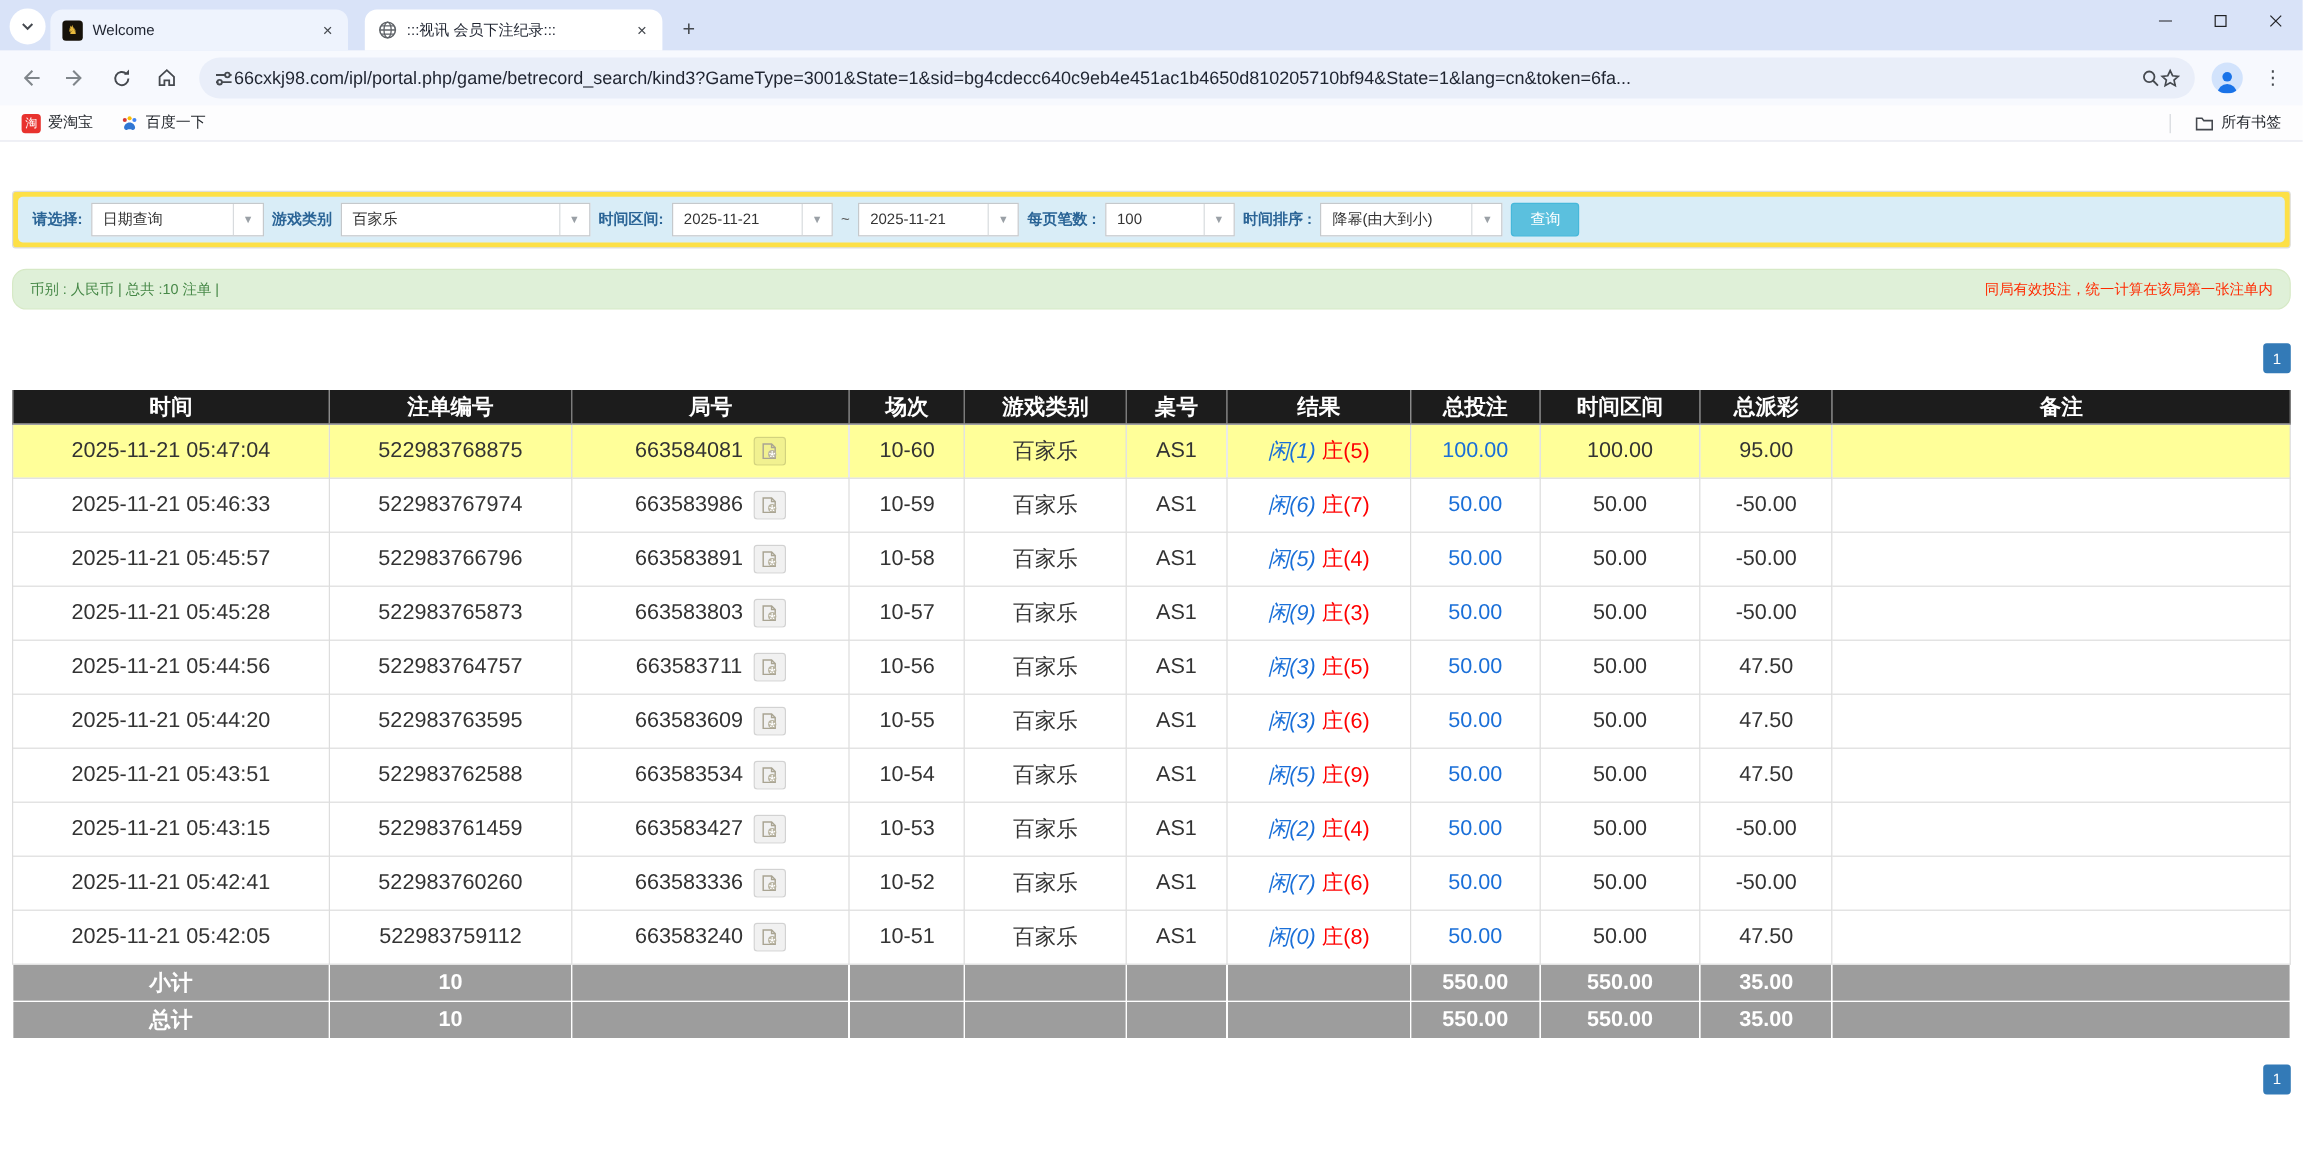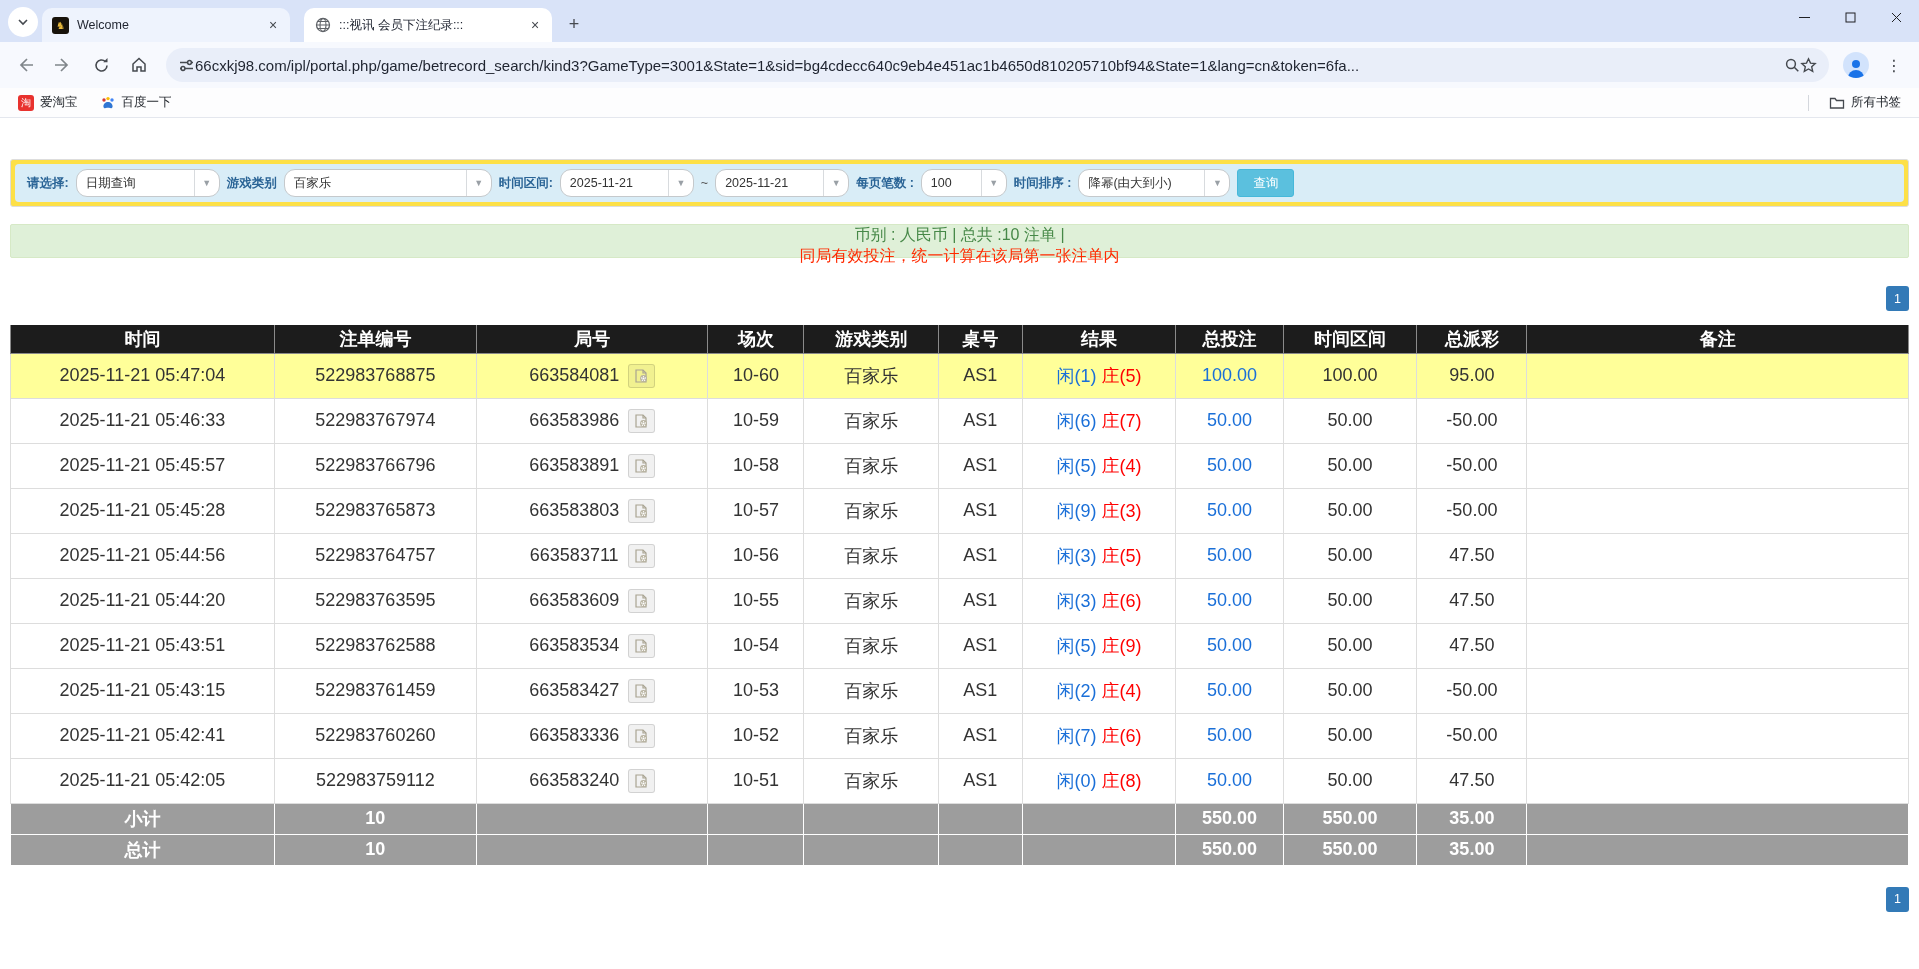--- a/index.html
+++ b/index.html
@@ -44,40 +44,40 @@
   .bm-ic{width:16px;height:16px;border-radius:3px;display:flex;align-items:center;justify-content:center;flex:0 0 auto;}
   .ic-taobao{background:#e8322e;color:#fff;font-size:10px;}
   .bm-spacer{flex:1;}
   .bm-divider{width:1px;height:16px;background:#d4d7dd;margin:0 6px;}
   
   .content{padding:26px 10px 0;}
   .page-title{font-size:17px;font-weight:400;color:#222;margin:0 0 0 2px;}
   .panel{margin-top:15px;border:1px solid #ddd;border-radius:3px;padding:4px;background:#fde047;}
   .filterbar{background:#d9edf7;border-radius:4px;height:38px;display:flex;align-items:center;padding:0 12px;gap:7px;font-size:12.5px;}
   .flabel{color:var(--label-blue);font-weight:bold;white-space:nowrap;}
-  .dd{display:flex;height:28px;border:1px solid #c5c9cc;border-radius:11px;background:#fff;cursor:pointer;}
+  .dd{display:flex;height:28px;border:1px solid #c5c9cc;border-radius:0;background:#fff;cursor:pointer;}
   .dd-val{display:flex;align-items:center;padding:0 9px;color:#333;white-space:nowrap;}
   .dd-arrow{width:25px;border-left:1px solid #d8dbde;display:flex;align-items:center;justify-content:center;color:#9aa0a6;font-size:9px;}
   .btn-query{height:28px;padding:0 15px;background:var(--btn-cyan);border:1px solid #46b8da;border-radius:3px;
     color:#fff;font-size:12.5px;display:flex;align-items:center;cursor:pointer;}
-  .summarybar{margin-top:17px;height:34px;background:var(--green-bg);border:1px solid #d6e9c6;border-radius:2px;
-    display:flex;align-items:center;justify-content:space-between;padding:0 14px;font-size:16px;flex-direction:column;}
+  .summarybar{margin-top:17px;height:34px;background:var(--green-bg);border:1px solid #d6e9c6;border-radius:12px;
+    display:flex;align-items:center;justify-content:space-between;padding:0 14px;font-size:12px;}
   .summary-left{color:var(--green-text);}
   .summary-right{color:var(--alert-red);}
   .pagrow{margin-top:28px;height:26px;display:flex;justify-content:flex-end;}
   .pagbtn{min-width:23px;height:25px;background:var(--pag-blue);border-radius:3px;color:#fff;font-size:12.5px;
     display:flex;align-items:center;justify-content:center;cursor:pointer;}
   table.bets{width:100%;border-collapse:collapse;margin-top:13px;font-size:18px;table-layout:fixed;}
   table.bets th{background:var(--header-bg);color:#fff;font-weight:bold;height:28px;border:1px solid #8a8a8a;border-top:none;}
   table.bets td{height:45px;text-align:center;border:1px solid #ddd;color:#333;padding:0 4px;overflow:hidden;}
   tr.hl td{background:var(--highlight);margin-left:45px;}
   .roundcell{display:flex;align-items:center;justify-content:center;gap:9px;}
   .vbtn{width:27px;height:24px;border-radius:3px;background:rgba(0,0,0,0.055);border:1px solid rgba(0,0,0,0.13);
     display:flex;align-items:center;justify-content:center;cursor:pointer;}
-  .player{color:var(--link-blue);}
+  .player{color:var(--link-blue);font-style:italic;}
   .banker{color:var(--banker-red);}
   .betlink{color:var(--link-blue);cursor:pointer;text-decoration:none;}
   .neg{color:var(--banker-red);}
   table.bets tfoot td{background:var(--footer-gray);color:#fff;font-weight:bold;height:31px;border:1px solid #fff;}
   .bottom-pag{margin-top:21px;display:flex;justify-content:flex-end;padding:0;}
 </style>
 </head>
 <body>
 
 <div class="tabstrip">
@@ -222,21 +222,21 @@
       <span class="dd" style="width:134px">
         <span class="dd-val" style="flex:1">2025-11-21</span>
         <span class="dd-arrow">▼</span>
       </span>
       <span style="color:#555;">~</span>
       <span class="dd" style="width:134px">
         <span class="dd-val" style="flex:1">2025-11-21</span>
         <span class="dd-arrow">▼</span>
       </span>
       <span class="flabel">每页笔数 :</span>
-      <span class="dd" style="width:86px">
+      <span class="dd" style="width:108px">
         <span class="dd-val" style="flex:1">100</span>
         <span class="dd-arrow">▼</span>
       </span>
       <span class="flabel">时间排序 :</span>
       <span class="dd" style="width:152px">
         <span class="dd-val" style="flex:1">降幂(由大到小)</span>
         <span class="dd-arrow">▼</span>
       </span>
       <span class="btn-query">查询</span>
     </div>

